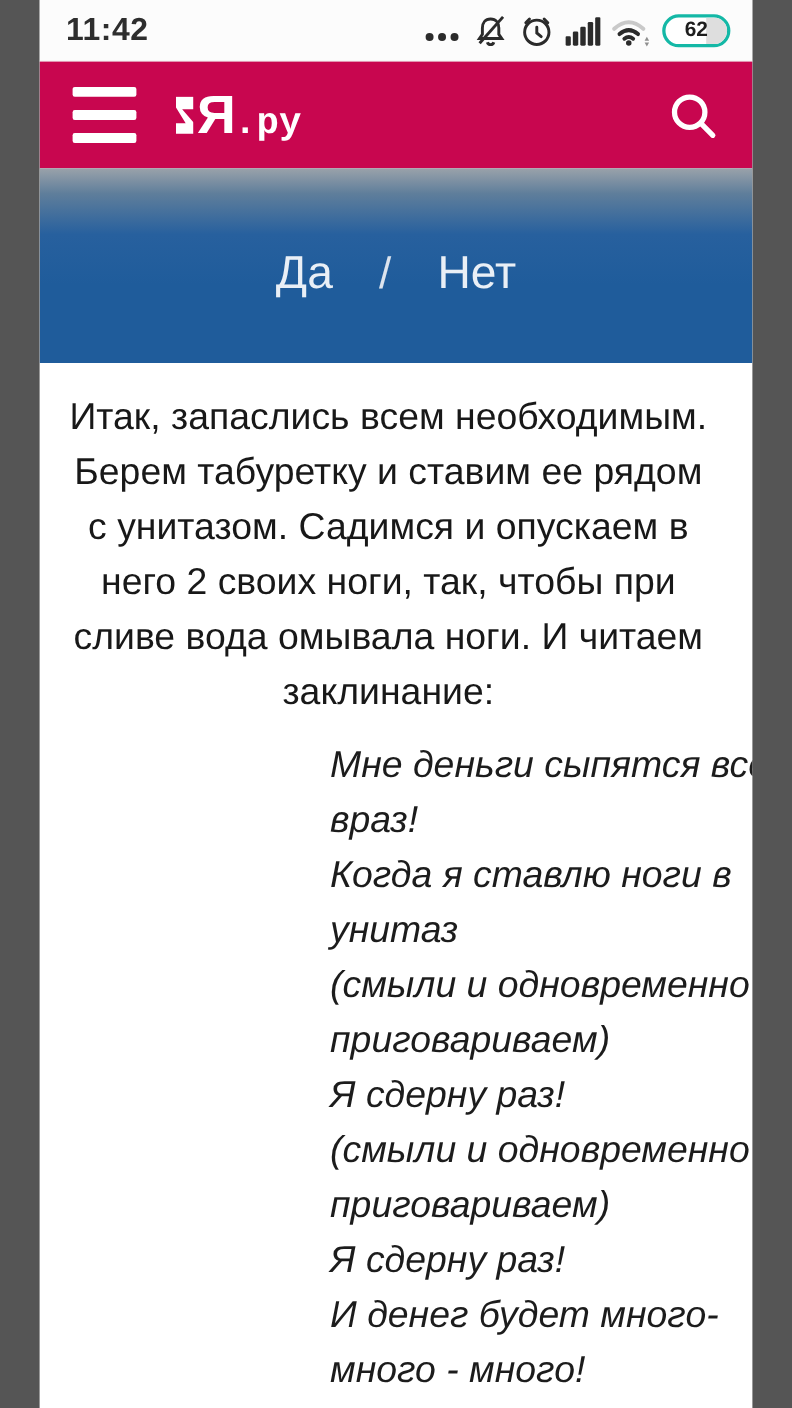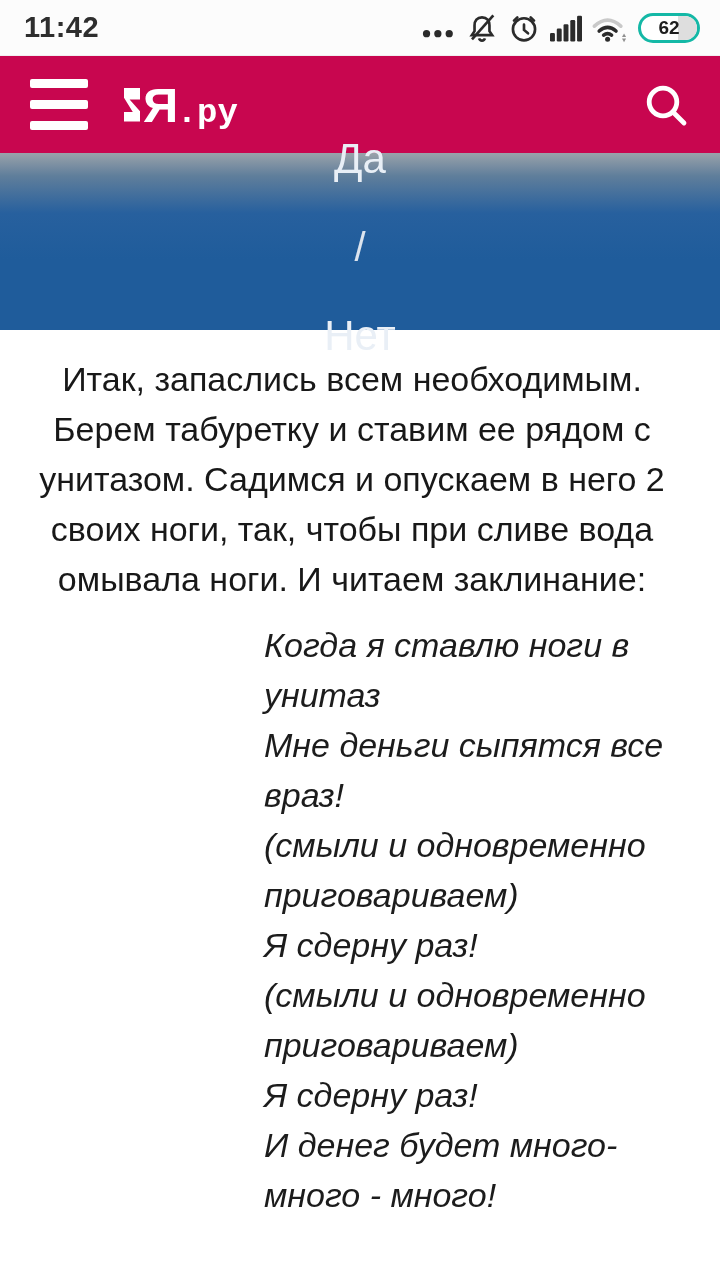--- a/index.html
+++ b/index.html
@@ -1,18 +1,18 @@
 <!DOCTYPE html>
 <html><head>
 <meta charset="utf-8">
 <style>
   * { margin:0; padding:0; box-sizing:border-box; }
   html,body { background:#555; }
   .page {
-    width:720px; height:1280px; margin:0 auto; overflow:hidden;
+    width:648px; height:1280px; margin:0 auto; overflow:hidden;
     background:#fff; font-family:"Liberation Sans", sans-serif;
     position:relative;
   }
 
   
   .status-bar {
     height:56px; background:#FCFCFC; display:flex; align-items:center;
     padding:0 20px 0 24px; border-bottom:1px solid #F0F0F0;
   }
   .status-time { font-size:29px; font-weight:bold; color:#2E2E2E; letter-spacing:.5px; }
@@ -47,21 +47,21 @@
 
   
   .city-banner {
     height:177px;
     background:linear-gradient(180deg,#9AA2AA 0%,#5F7E9B 13%,#27609E 34%,#1F5C9B 60%,#1F5C9B 100%);
     display:flex; flex-direction:column; align-items:center; justify-content:center;
   }
   .city-row { display:flex; align-items:baseline; gap:16px; margin-top:4px; }
   .city-label { font-size:29px; color:#D9E1EB; }
   .city-value { font-size:46px; color:#F4F7FA; cursor:pointer; }
-  .yesno-row { display:flex; align-items:center; gap:42px; margin-top:12px; color:#E9EFF6;flex-direction:column; }
+  .yesno-row { display:flex; align-items:flex-end; gap:42px; margin-top:12px; color:#E9EFF6; }
   .yesno-row .choice { font-size:42px; cursor:pointer; }
   .yesno-row .sep { font-size:40px; color:#DCE4EE; }
 
   
   .article { padding:24px 36px 0 22px; color:#181818; }
   .article-paragraph { font-size:34px; line-height:50px; max-width:660px;text-align:center; }
   .quote-block {
     margin:16px 0 0 242px; width:402px;
     font-style:italic; font-size:34px; line-height:50px; color:#1C1C1C;
   }
@@ -132,22 +132,22 @@
     <div class="yesno-row">
       <span class="choice">Да</span>
       <span class="sep">/</span>
       <span class="choice">Нет</span>
     </div>
   </div>
 
   <div class="article">
     <p class="article-paragraph">Итак, запаслись всем необходимым. Берем табуретку и ставим ее рядом с унитазом. Садимся и опускаем в него 2 своих ноги, так, чтобы при сливе вода омывала ноги. И читаем заклинание:</p>
     <div class="quote-block">
+      <div>Мне деньги сыпятся все враз!</div>
       <div>Когда я ставлю ноги в унитаз</div>
-      <div>Мне деньги сыпятся все враз!</div>
       <div>(смыли и одновременно приговариваем)</div>
       <div>Я сдерну раз!</div>
       <div>(смыли и одновременно приговариваем)</div>
       <div>Я сдерну раз!</div>
       <div>И денег будет много-много - много!</div>
     </div>
   </div>
 
 </div>
 

